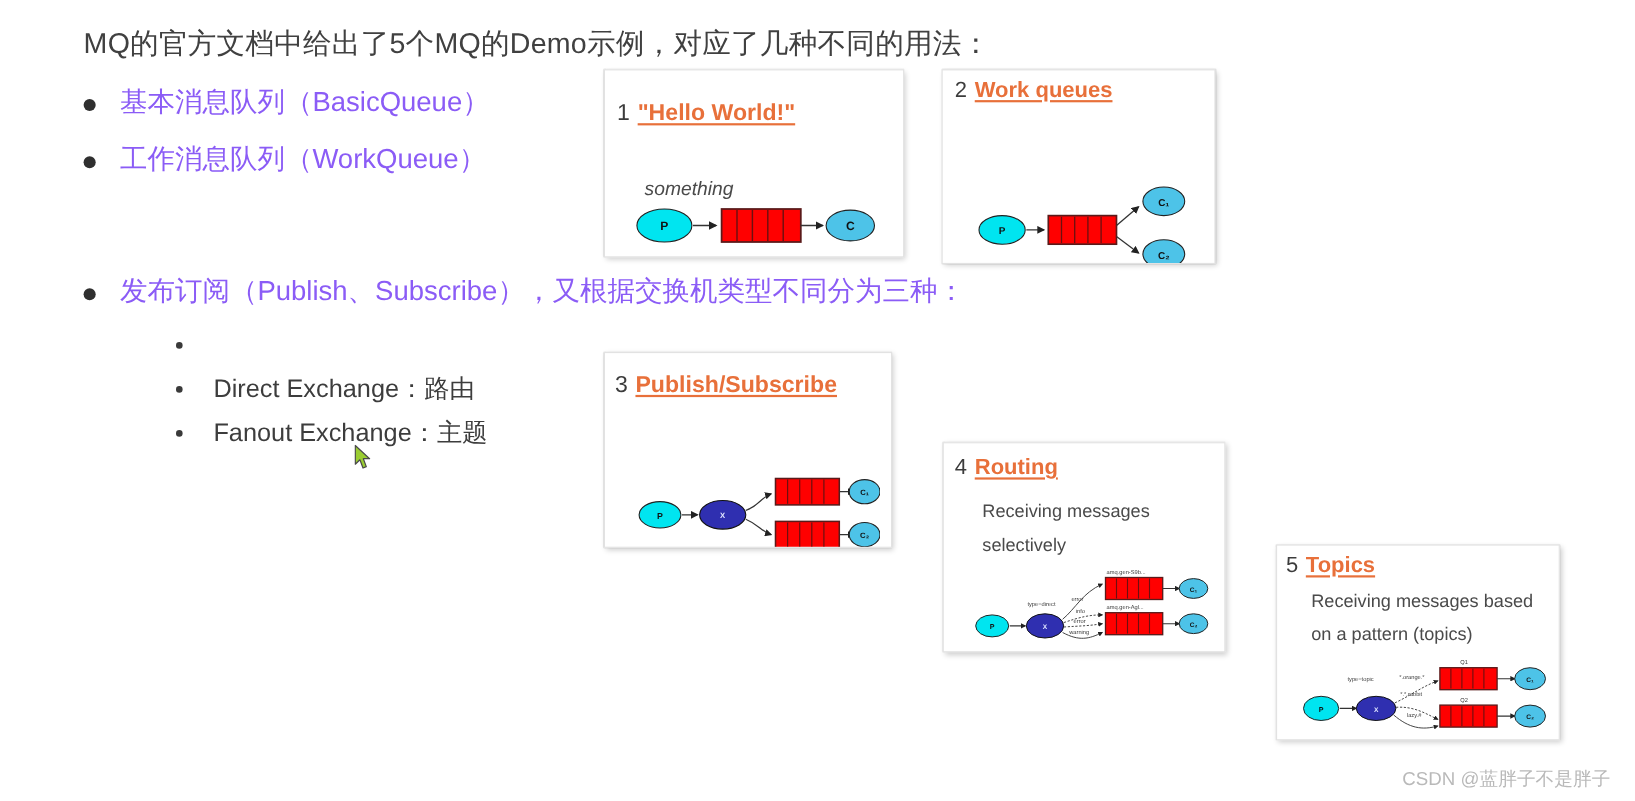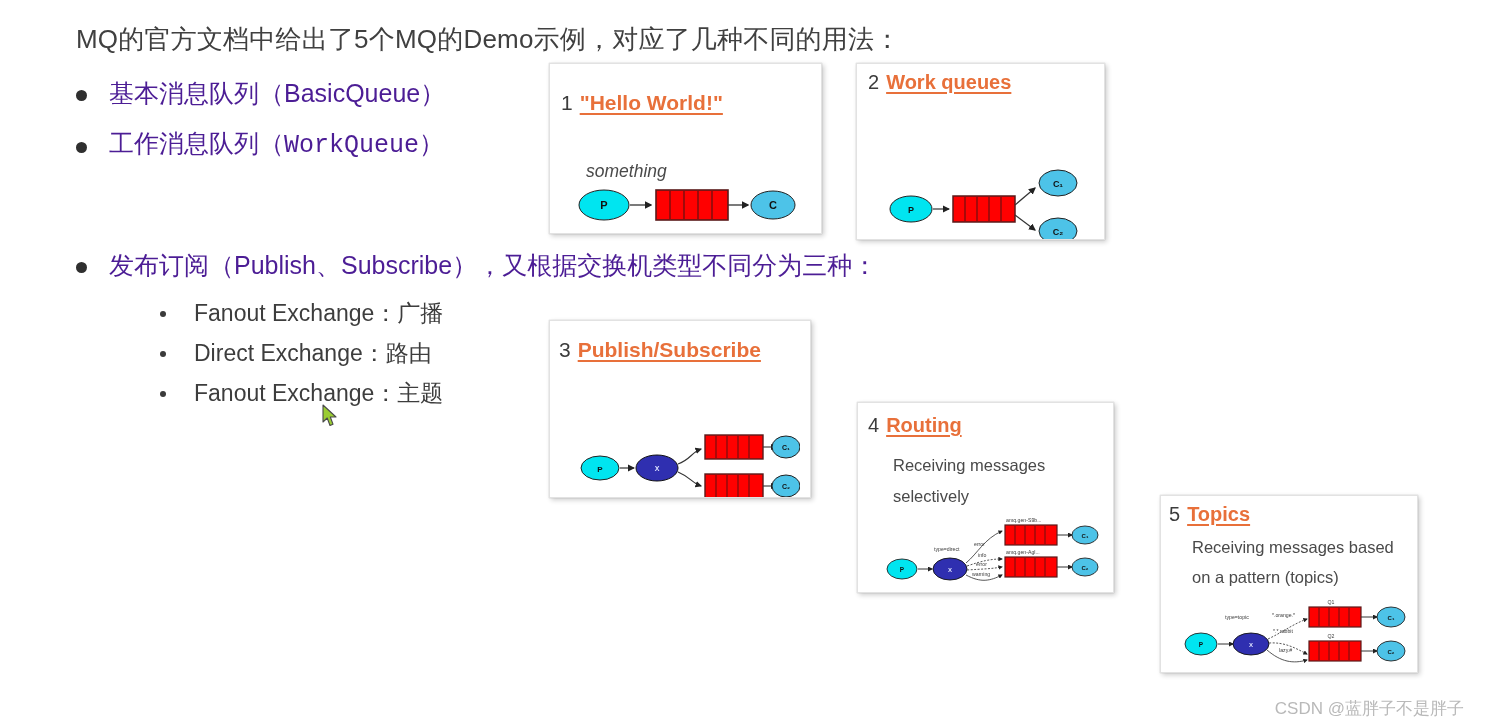--- a/index.html
+++ b/index.html
@@ -37,21 +37,21 @@
     width: 11px;
     height: 11px;
     border-radius: 50%;
     background: #2f2f2f;
     margin-top: 12px;
     margin-right: 22px;
     flex: 0 0 auto;
   }
   .bullet-text {
     font-size: 25px;
-    color: #4c1d95;
+    color: #8b5cf6;
     line-height: 1.25;
   }
 
   .sub-row {
     position: absolute;
     display: flex;
     align-items: flex-start;
     white-space: nowrap;
   }
   .sub-dot {
@@ -160,33 +160,32 @@
 </head>
 <body>
 
 <div class="slide-title">MQ的官方文档中给出了5个MQ的Demo示例，对应了几种不同的用法：</div>
 
 <div class="bullet-row" style="left:76px; top:78px;">
   <span class="bullet-dot"></span>
   <span class="bullet-text">基本消息队列（BasicQueue）</span>
 </div>
 
-<div class="bullet-row" style="left:76px; top:130px;font-family:Liberation Mono, monospace;">
+<div class="bullet-row" style="left:76px; top:130px;">
   <span class="bullet-dot"></span>
   <span class="bullet-text">工作消息队列（WorkQueue）</span>
 </div>
 
 <div class="bullet-row" style="left:76px; top:250px;justify-content:space-between;">
   <span class="bullet-dot"></span>
   <span class="bullet-text">发布订阅（Publish、Subscribe），又根据交换机类型不同分为三种：</span>
 </div>
 
 <div class="sub-row" style="left:160px; top:298px;">
   <span class="sub-dot"></span>
-  <span class="sub-text">Fanout Exchange：广播</span>
 </div>
 
 <div class="sub-row" style="left:160px; top:338px;">
   <span class="sub-dot"></span>
   <span class="sub-text">Direct Exchange：路由</span>
 </div>
 
 <div class="sub-row" style="left:160px; top:378px;">
   <span class="sub-dot"></span>
   <span class="sub-text">Fanout Exchange：主题</span>

